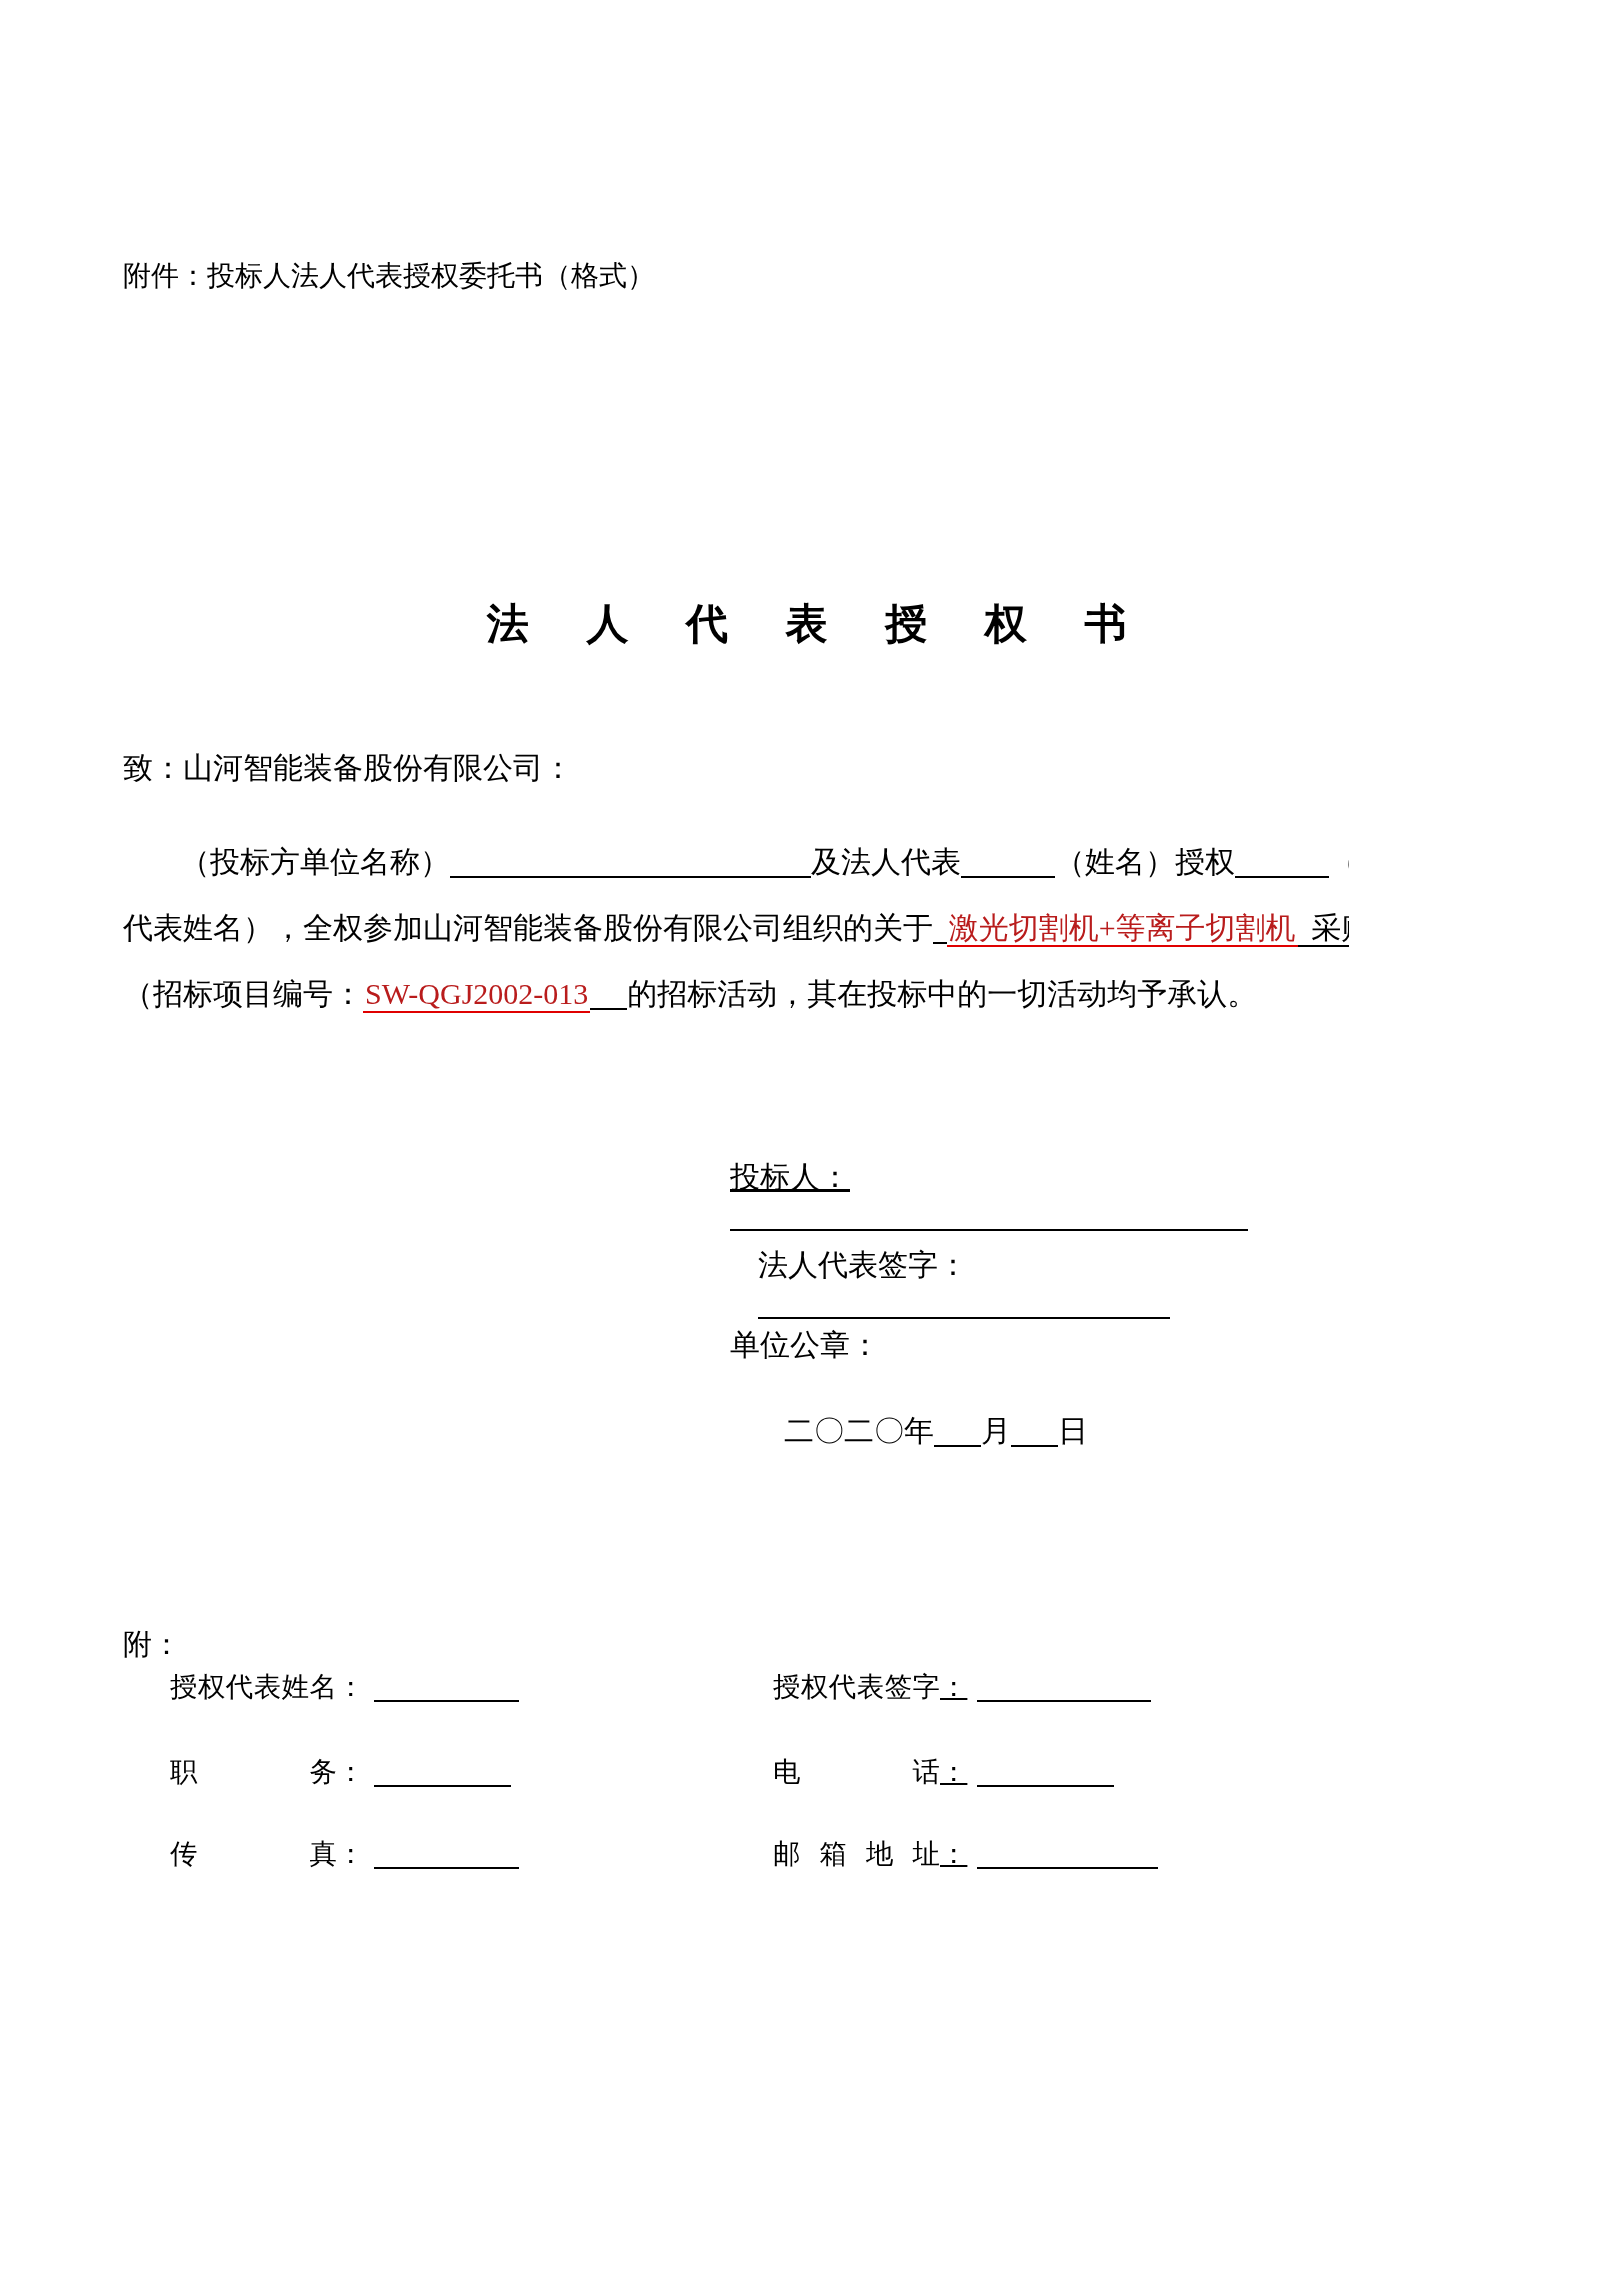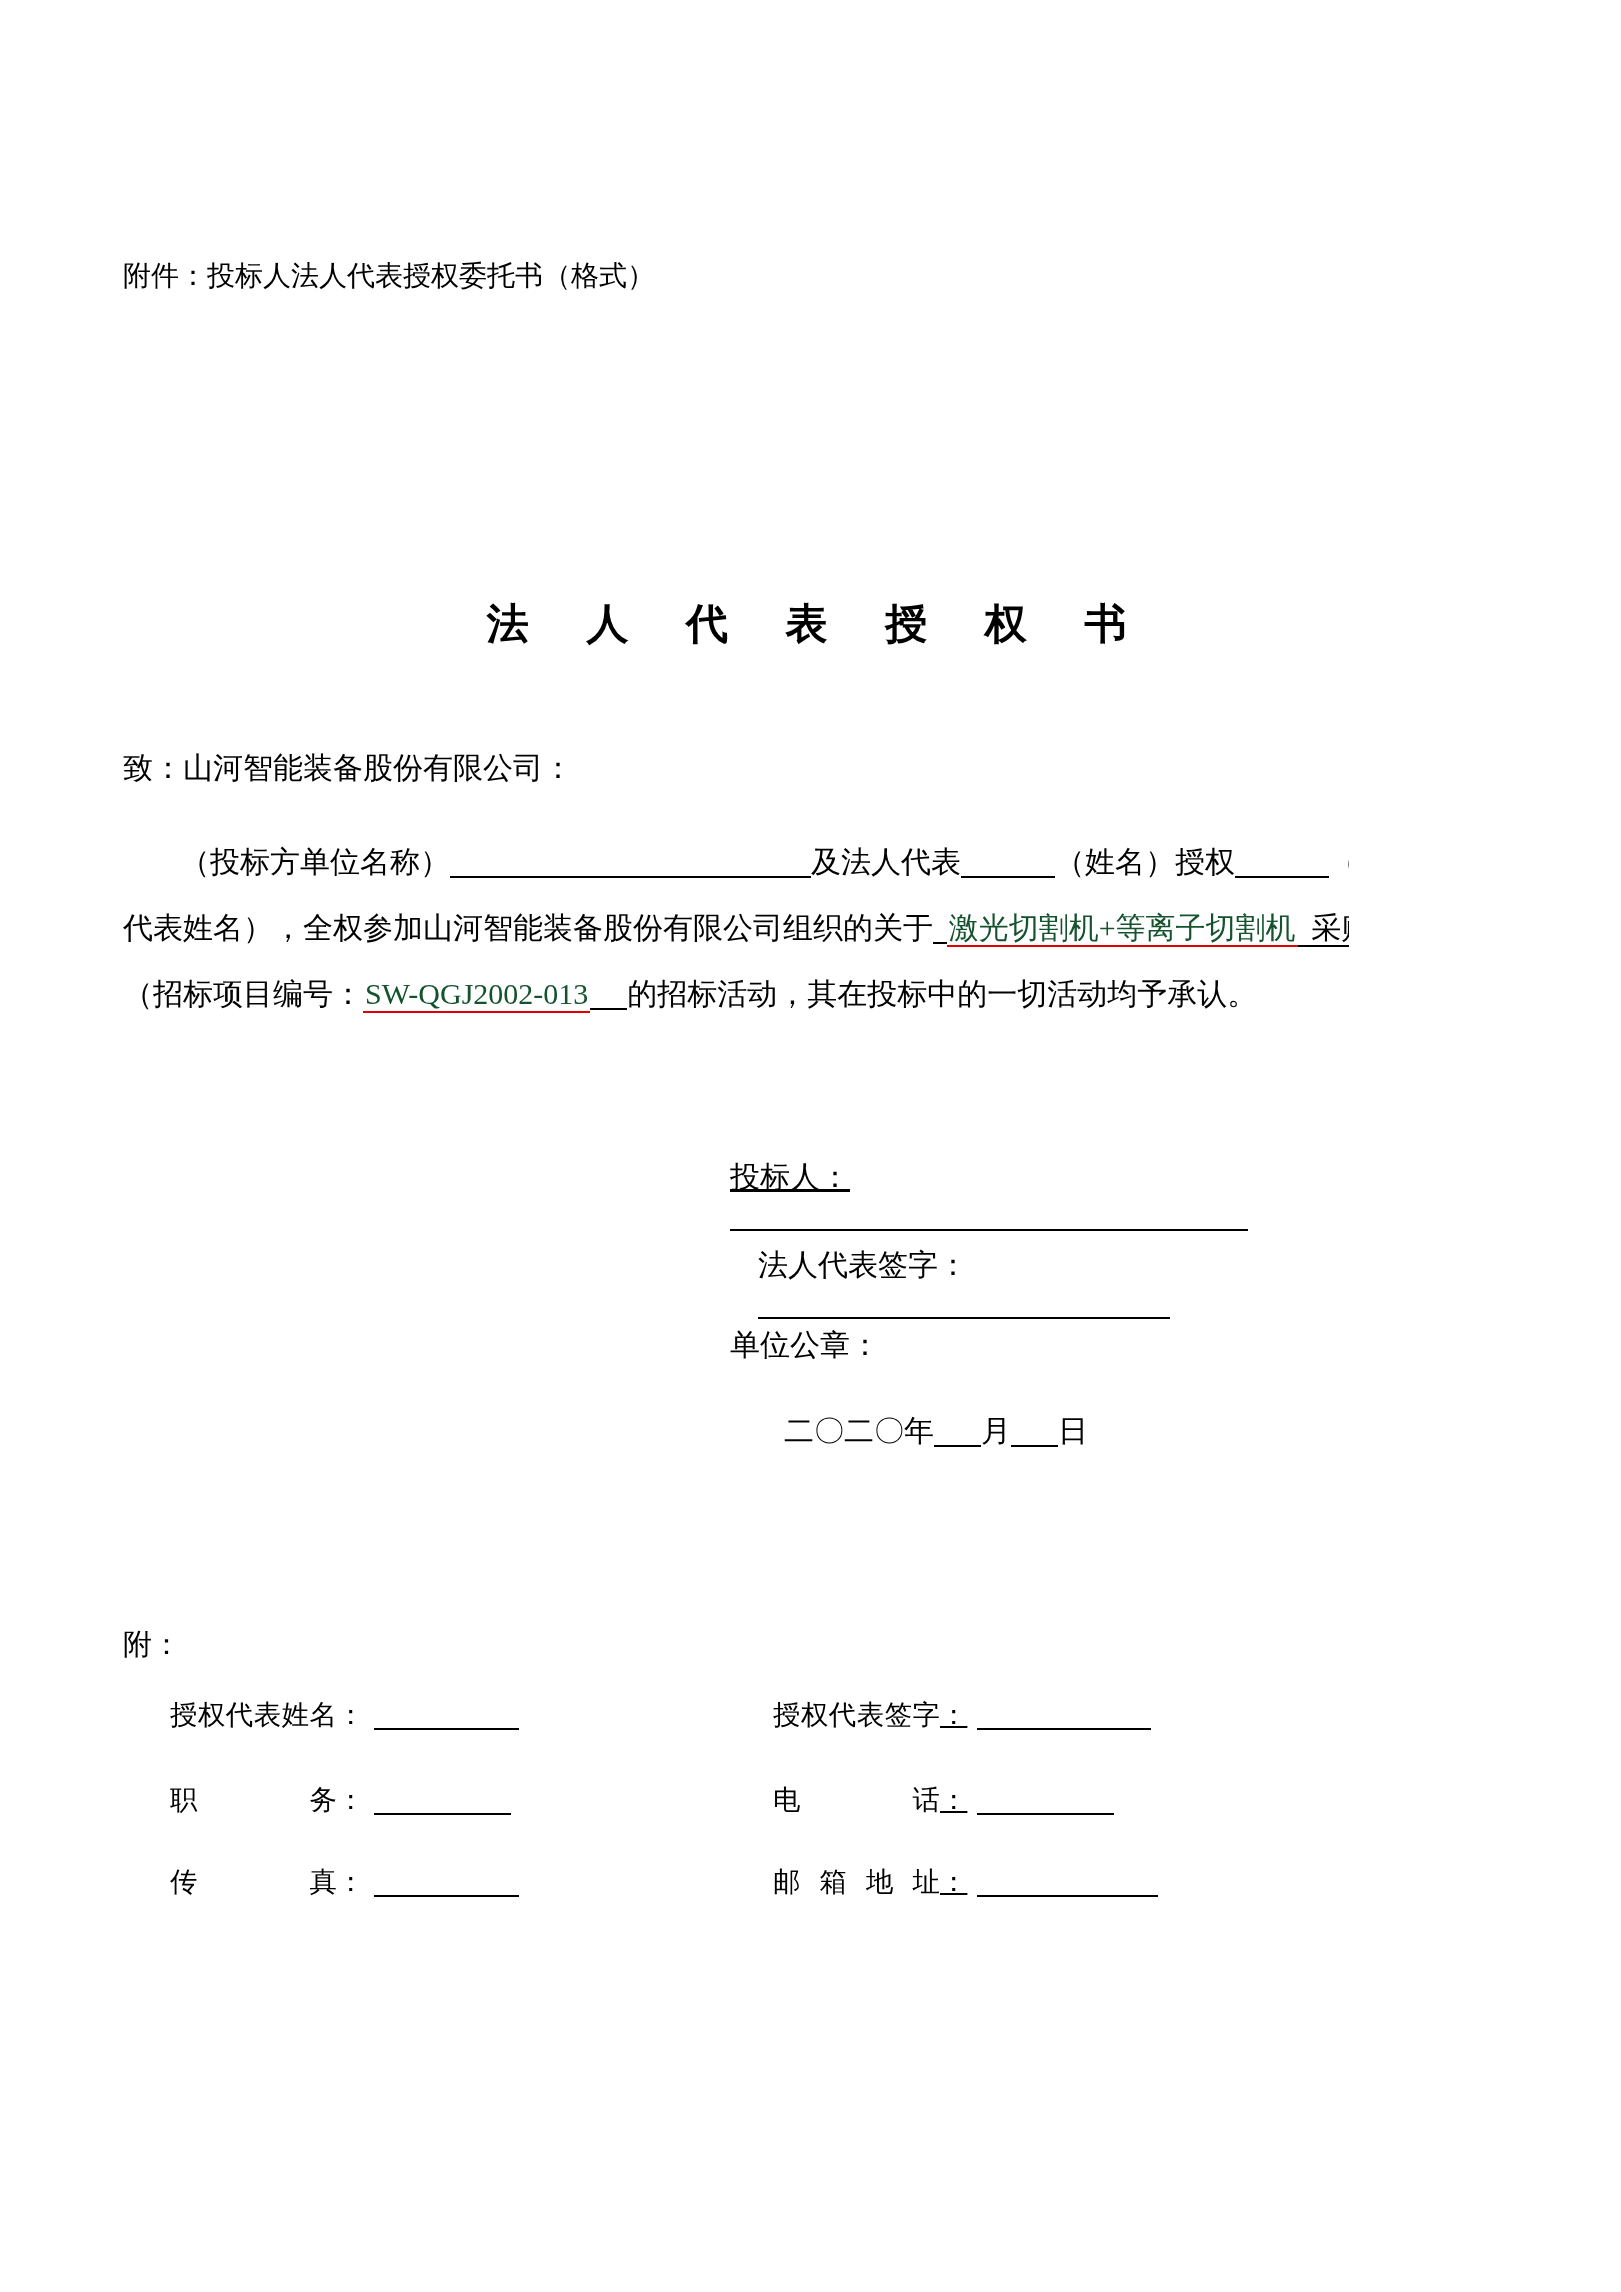--- a/index.html
+++ b/index.html
@@ -25,36 +25,36 @@
   .blank{
     display:inline-block;height:1em;vertical-align:-5.9px;
     border-bottom:2px solid #000;
   }
   .blank.thick{border-bottom-width:2.9px;}
   .gapseg{
     display:inline-block;height:1em;vertical-align:-5.9px;
     border-bottom:2.9px solid #000;
   }
   .hl-red{
-    color:#14532d;
+    color:#b91c1c;
     border-bottom:2.9px solid #e00000;
     padding:0 2px 1px 2px;
   }
   .ul-black{
     border-bottom:2.9px solid #000;
     padding-bottom:1px;
   }
   .sig{font-size:30px;}
   .sig-bidder{left:730px;top:1157px;text-decoration:underline;}
   .sig-legal{left:758px;top:1245px;}
   .sig-seal{left:730px;top:1325px;}
   .sig-date{left:784px;top:1411px;}
   .dblank{display:inline-block;height:1em;vertical-align:-5.9px;border-bottom:2.9px solid #000;width:47px;}
   .appendix-heading{left:123px;top:1625px;font-size:29px;}
-  .frow{position:absolute;left:170px;width:1392px;font-size:27.4px;height:39px;margin-top:28px;}
+  .frow{position:absolute;left:170px;width:1392px;font-size:27.4px;height:39px;}
   .frow .fgroup{position:absolute;left:0;top:0;white-space:nowrap;}
   .frow .fgroup.right{left:603px;text-decoration:underline;}
   .spread{
     display:inline-block;width:167px;
     text-align:justify;text-align-last:justify;
   }
   .row1{top:1669px;}
   .row2{top:1754px;}
   .row3{top:1836px;}
   .fblank{display:inline-block;height:1em;vertical-align:-5.9px;border-bottom:2px solid #000;margin-left:9.8px;}

